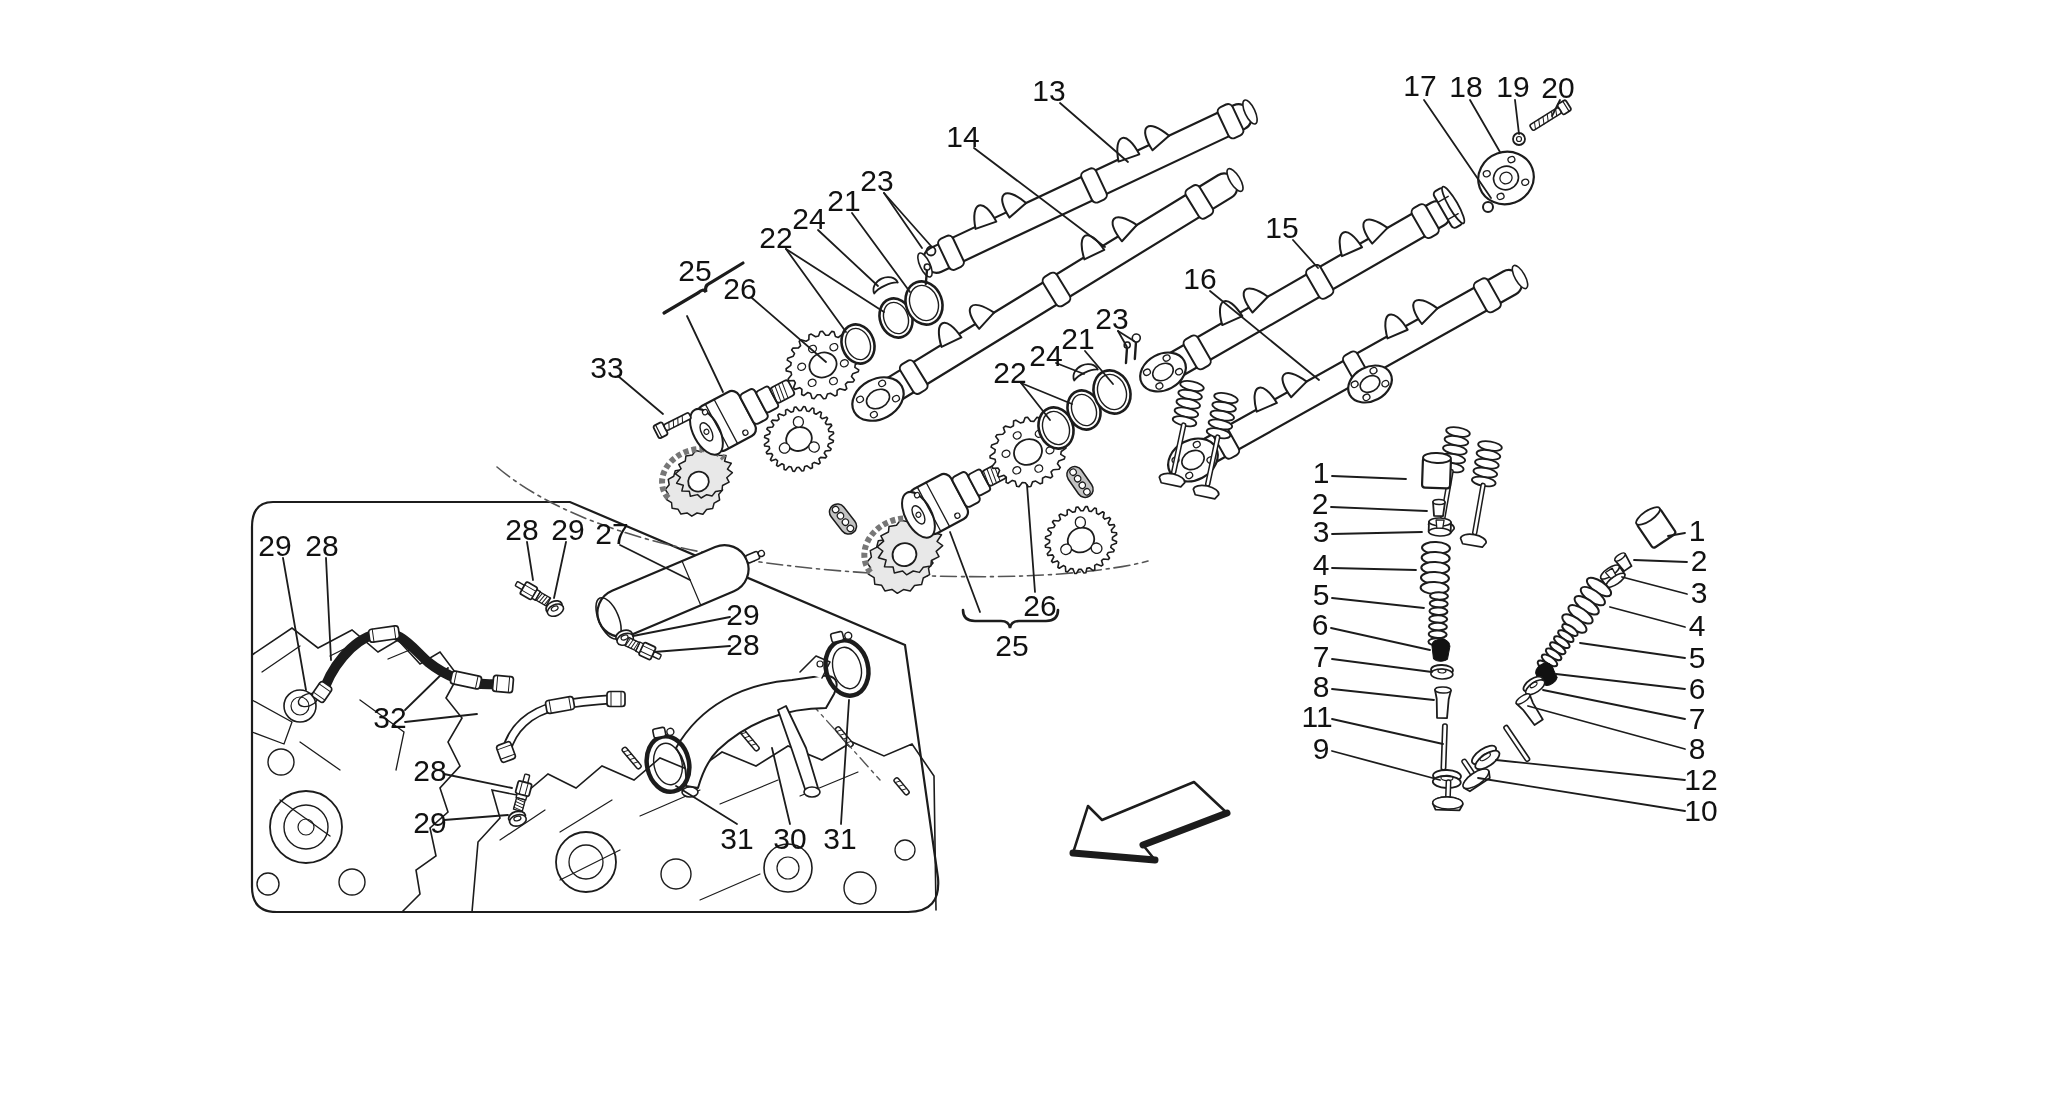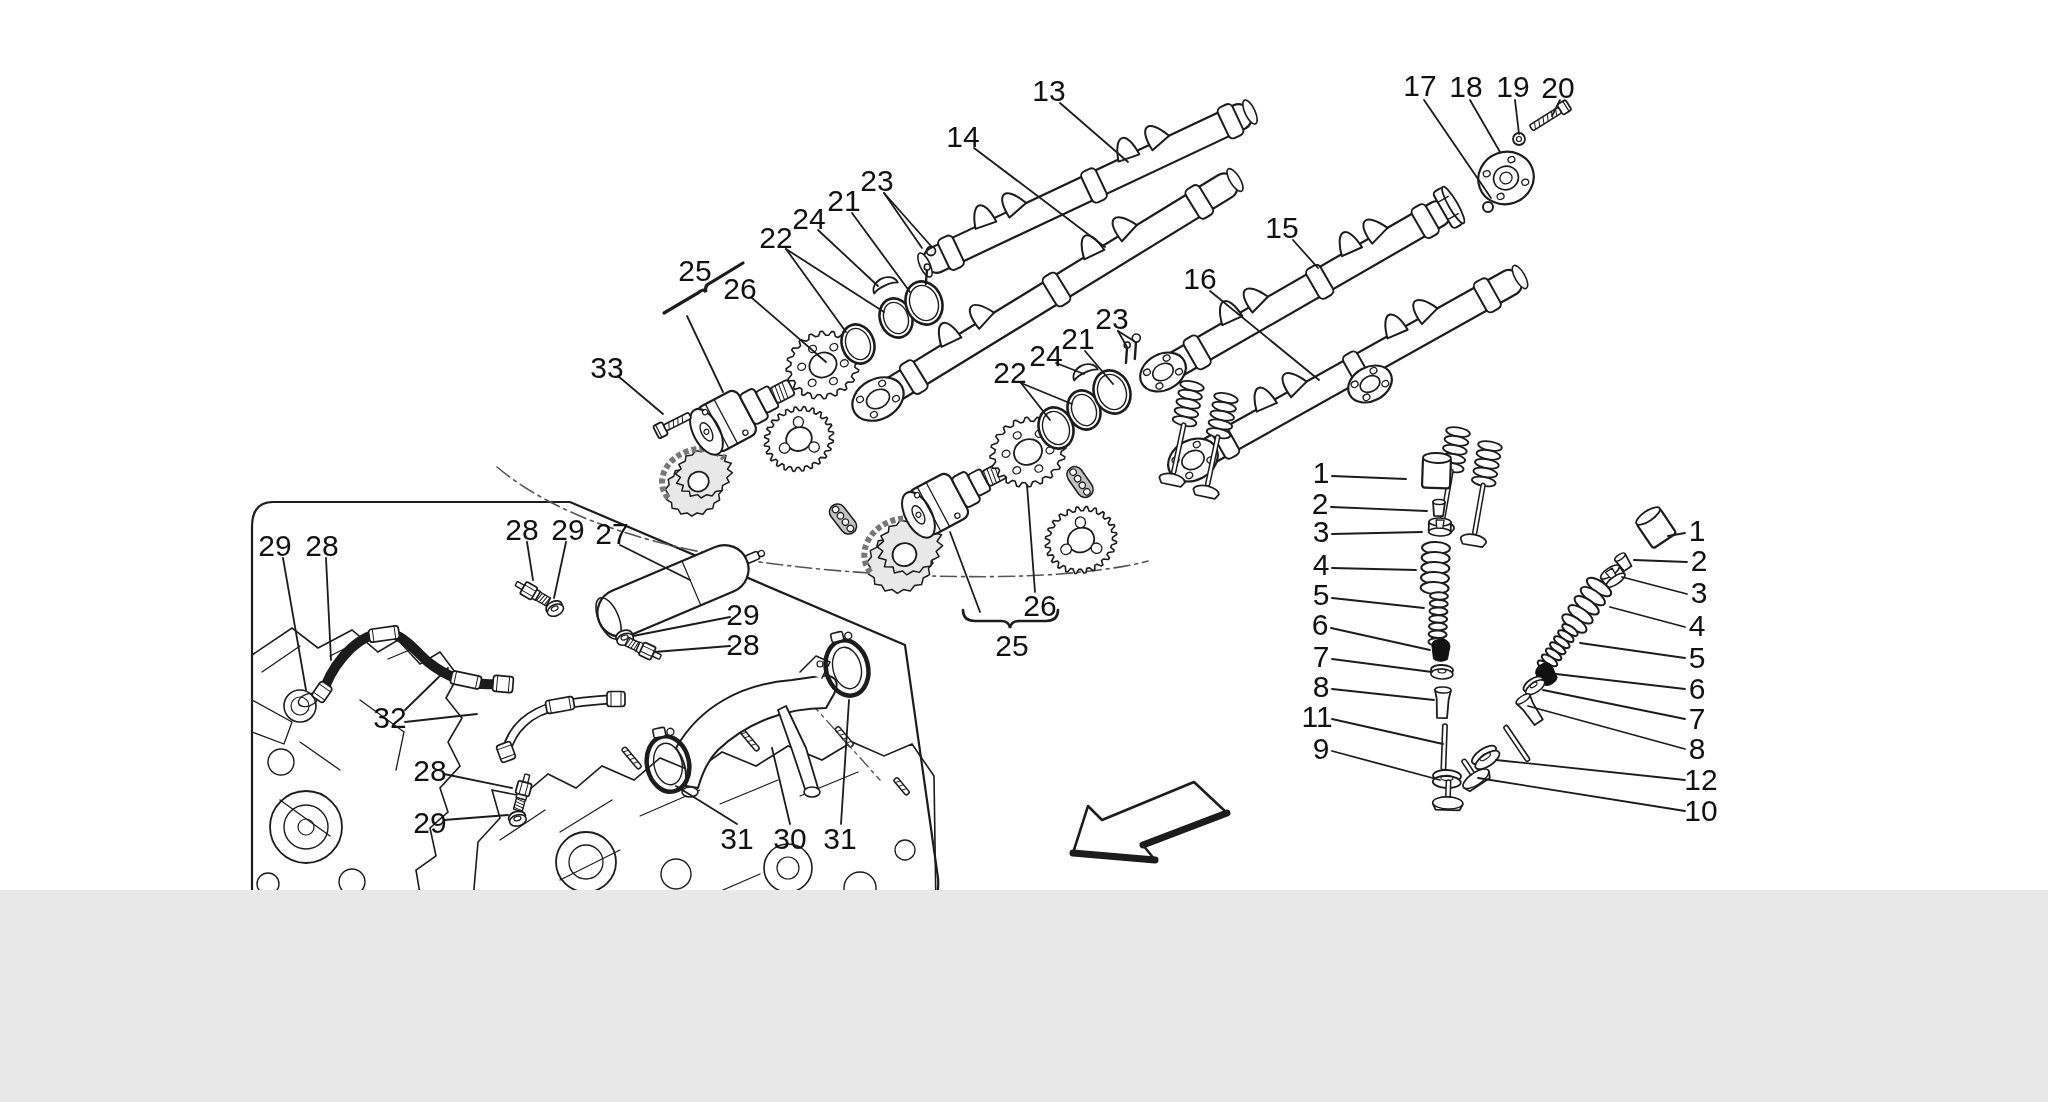--- a/index.html
+++ b/index.html
@@ -1,16 +1,16 @@
 <!DOCTYPE html>
 <html><head>
 <meta charset="utf-8">
 <style>
   html,body{margin:0;padding:0;background:#e8e8e8;}
-  .stage{width:2048px;height:890px;background:#ffffff;position:relative;margin:0 auto;
+  .stage{width:2048px;height:1102px;background:#ffffff;position:relative;margin:0 auto;
          font-family:"Liberation Sans", sans-serif;}
   svg{display:block}
   text.callout{font-family:"Liberation Sans", sans-serif;fill:#111;}
 </style>
 </head>
 <body>
 
 <div class="stage">
   <svg id="art" viewBox="0 0 2048 1102" width="2048" height="1102">
     <g id="layer-shapes">

